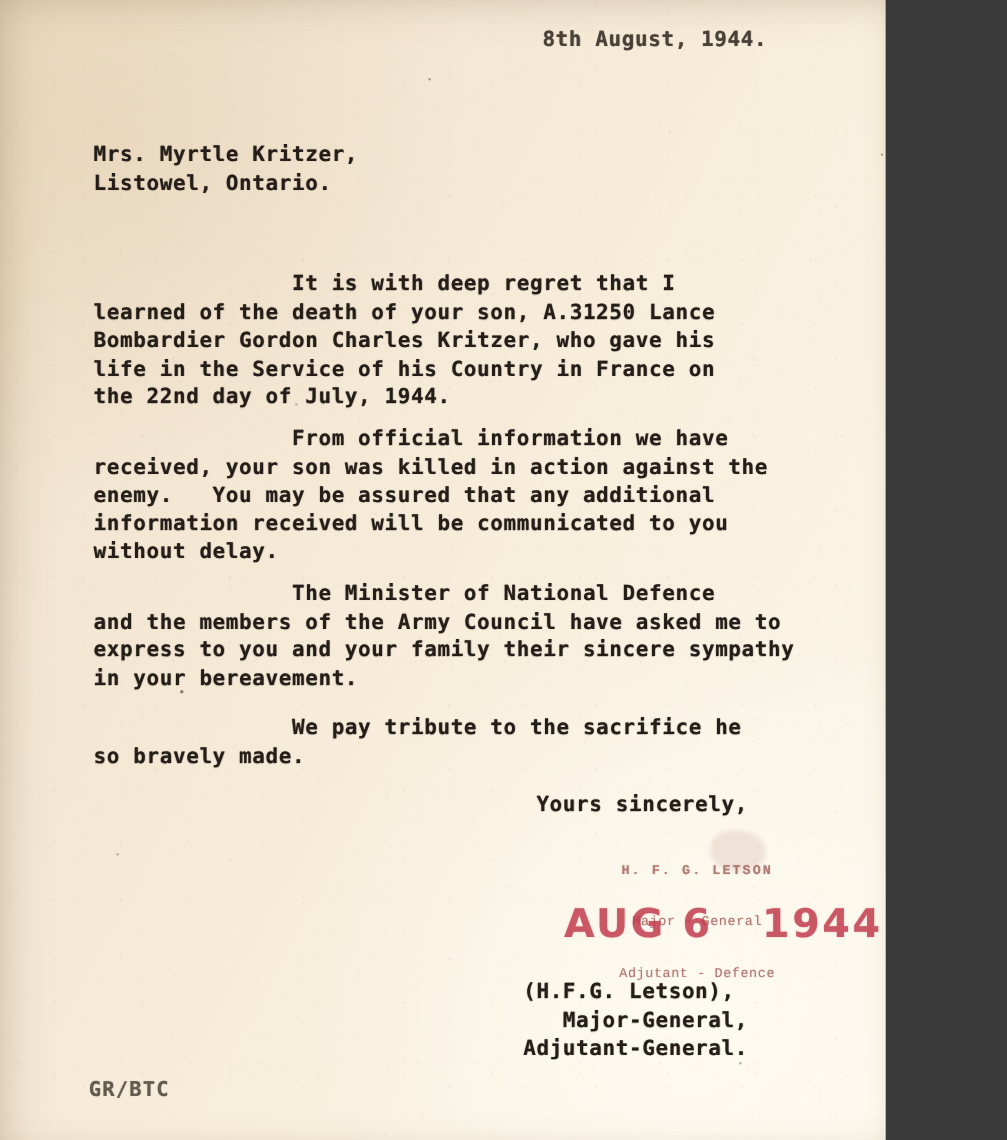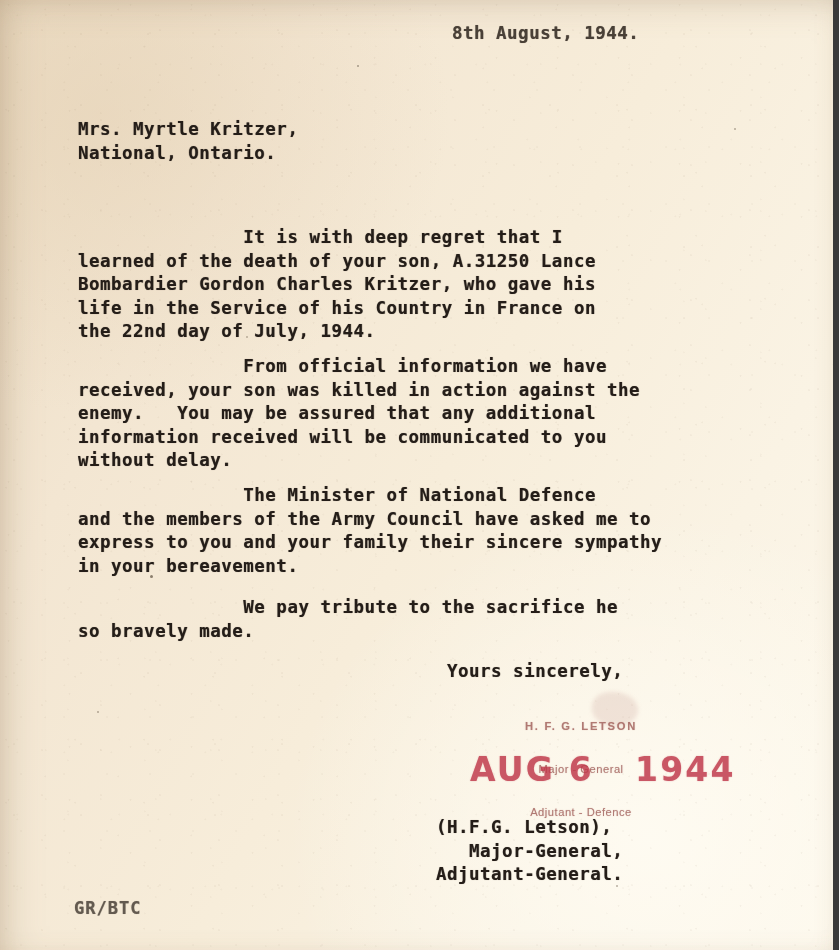--- a/index.html
+++ b/index.html
@@ -6,21 +6,21 @@
     margin: 0;
     padding: 0;
     background: #3a3a3a;
   }
   body {
     font-family: "DejaVu Sans Mono", monospace;
   }
 
   .page {
     position: relative;
-    width: 833px;
+    width: 738px;
     height: 950px;
     overflow: hidden;
     background:
       radial-gradient(ellipse 70% 55% at 78% 88%, rgba(255,252,243,0.85) 0%, rgba(255,252,243,0.0) 62%),
       radial-gradient(ellipse 60% 45% at 12% 12%, rgba(228,209,181,0.55) 0%, rgba(228,209,181,0.0) 70%),
       linear-gradient(118deg, #ecdcc3 0%, #f3e6d2 24%, #f7edda 52%, #faf3e4 76%, #fdf8ec 100%);
     color: #2b2521;
   }
 
   
@@ -88,21 +88,21 @@
   #closing        { left: 447px; top: 660px; }
   #signature-block{ left: 436px; top: 816px; }
   #ref-initials   { left: 74px;  top: 897px; font-size: 17px; opacity: 0.78; letter-spacing: 1px; }
 
   
   .stamp-name {
     position: absolute;
     left: 486px;
     top: 690px;
     width: 190px;
-    font-family: Liberation Sans, sans-serif;
+    font-family: Liberation Mono, monospace;
     font-size: 11.2px;
     line-height: 14.4px;
     color: #9e5b56;
     opacity: 0.80;
     text-align: center;
     letter-spacing: 0.9px;
     white-space: pre;
     font-weight: 600;
     text-shadow: 0 0 1.1px rgba(158,91,86,0.55);
   }
@@ -149,21 +149,21 @@
   <div class="fleck" style="left:150px; top:575px; width:3px; height:3px;"></div>
   <div class="fleck" style="left:357px; top:65px;  width:2px; height:2px; opacity:.45;"></div>
   <div class="fleck" style="left:734px; top:128px; width:2px; height:2px; opacity:.4;"></div>
   <div class="fleck" style="left:97px;  top:711px; width:2px; height:2px; opacity:.4;"></div>
   <div class="fleck" style="left:616px; top:885px; width:2px; height:2px; opacity:.35;"></div>
   <div class="fleck" style="left:246px; top:336px; width:2px; height:2px; opacity:.35;"></div>
 
   <div class="typed faded" id="date-line">8th August, 1944.</div>
 
   <div class="typed" id="addressee">Mrs. Myrtle Kritzer,
-National, Ontario.</div>
+Listowel, Ontario.</div>
 
 
   <div class="typed" id="para-1">               It is with deep regret that I
 learned of the death of your son, A.31250 Lance
 Bombardier Gordon Charles Kritzer, who gave his
 life in the Service of his Country in France on
 the 22nd day of July, 1944.</div>
 
   <div class="typed" id="para-2">               From official information we have
 received, your son was killed in action against the

